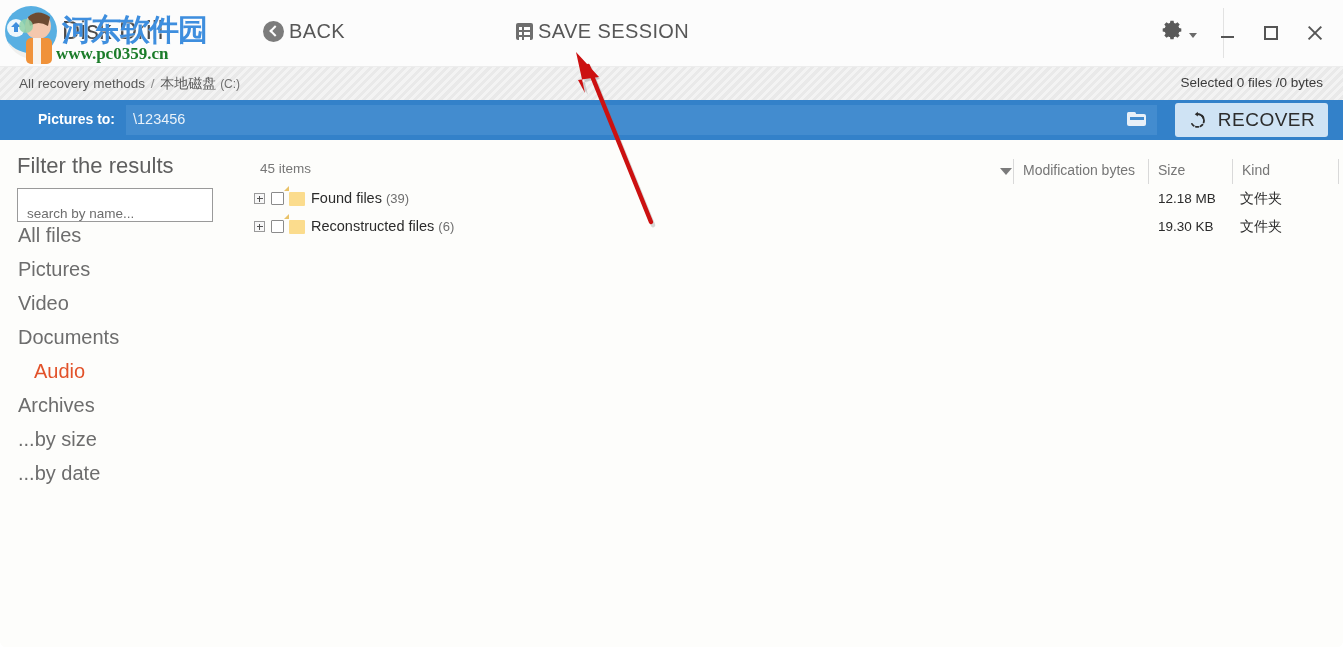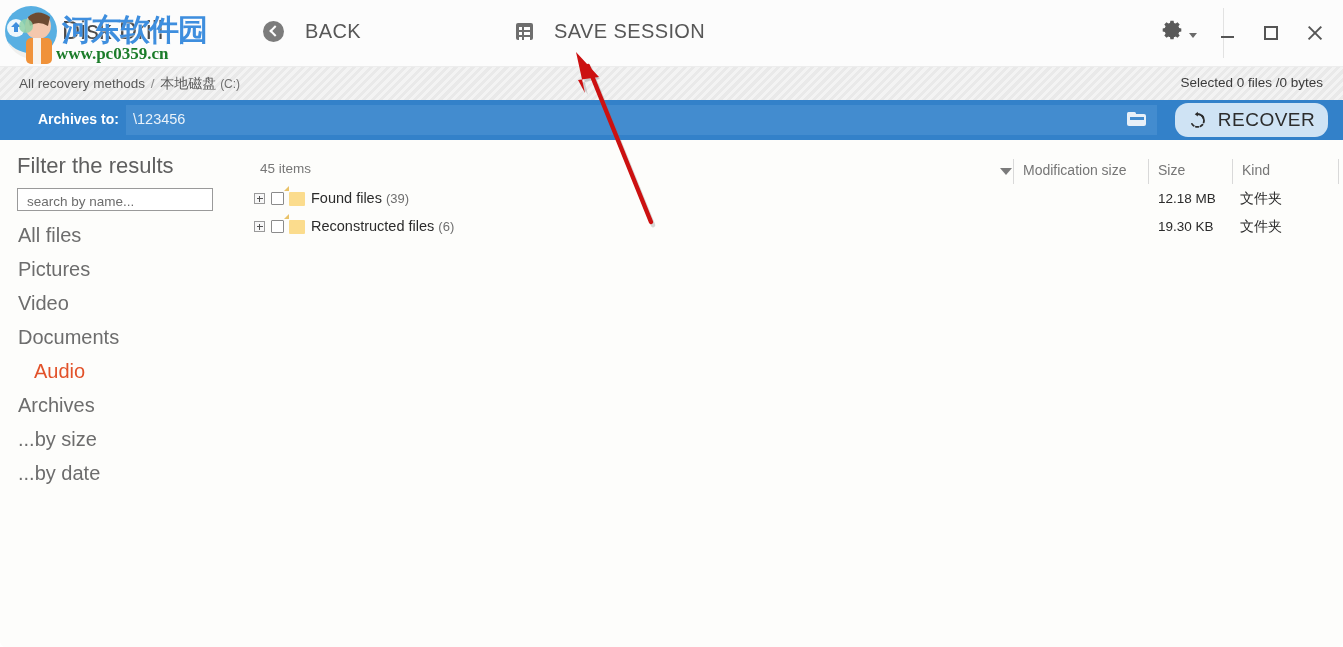--- a/index.html
+++ b/index.html
@@ -27,21 +27,21 @@
     display: flex; align-items: center;
   }
   .app-title {
     position: absolute; left: 62px; top: 16px;
     font-size: 25px; color: #4a4a4a;
     font-weight: 400; letter-spacing: 0.3px;
     white-space: nowrap;
   }
   .tb-btn {
     position: absolute;
-    display: flex; align-items: center; gap: 21px;
+    display: flex; align-items: center; gap: 5px;
     color: #575757; font-size: 20px; letter-spacing: 0.4px;
     cursor: default;
   }
   .back-btn { left: 263px; top: 20px; }
   .save-btn { left: 516px; top: 20px; }
 
   .circle-back {
     width: 21px; height: 21px; border-radius: 50%;
     background: #7c7c7c; position: relative; flex: none;
   }
@@ -189,21 +189,21 @@
   }
   .folder-notch {
     position: absolute; left: 3px; top: 5px;
     width: 14px; height: 3px; background: #438ccf; z-index: 2;
   }
 
   .recover-btn {
     position: absolute; left: 1175px; top: 103px;
     width: 153px; height: 34px;
     background: #cfe3f4;
-    border-radius: 13px;
+    border-radius: 3px;
     display: flex; align-items: center; justify-content: center;
     gap: 11px;
     color: #2c2c2c; font-size: 19px; letter-spacing: 0.5px;
   }
   .restore-icon {
     width: 19px; height: 19px; position: relative; flex: none;
   }
   .restore-icon svg { display: block; }
 
   
@@ -214,22 +214,22 @@
   }
   .side-title {
     position: absolute; left: 17px; top: 13px;
     font-size: 22px; color: #5f5f5f; font-weight: 400;
     white-space: nowrap;
   }
   .side-search {
     position: absolute; left: 17px; top: 48px;
     width: 196px; height: 23px;
     background: #fff; border: 1px solid #9a9a9a;
-    display: flex; align-items: flex-end;
-    padding: 0 7px;
+    display: flex; align-items: flex-start;
+    padding: 16px 7px;
   }
   .side-search input {
     border: none; outline: none; background: transparent;
     font-family: "Liberation Sans", sans-serif;
     font-size: 13.5px; color: #5b5b5b; width: 100%;
   }
   .side-search input::placeholder { color: #6d6d6d; opacity: 1; }
   .side-items {
     position: absolute; left: 0; top: 78px; width: 245px;
   }
@@ -393,21 +393,21 @@
     <div class="crumb-left">
       <span>All recovery methods</span>
       <span class="sep">/</span>
       <span class="cn">本地磁盘</span>
       <span class="drive">(C:)</span>
     </div>
     <div class="crumb-right">Selected 0 files /0 bytes</div>
   </div>
 
   <div class="recbar">
-    <div class="rec-label">Archives to:</div>
+    <div class="rec-label">Pictures to:</div>
   </div>
 
   <div class="rec-input">
     <span class="val">\123456</span>
     <span class="folder-btn">
       <span class="folder-glyph">
         <span class="folder-notch"></span>
       </span>
     </span>
   </div>
@@ -455,21 +455,21 @@
       </div>
     </div>
   </div>
 
   <div class="listarea">
     <div class="items-count">45 items</div>
 
     <div class="colheads">
       <span class="sortcaret"></span>
       <span class="colsep" style="left:768px;"></span>
-      <span class="colhead" style="left:778px;">Modification size</span>
+      <span class="colhead" style="left:778px;">Modification bytes</span>
       <span class="colsep" style="left:903px;"></span>
       <span class="colhead" style="left:913px;">Size</span>
       <span class="colsep" style="left:987px;"></span>
       <span class="colhead" style="left:997px;">Kind</span>
       <span class="colsep" style="left:1093px;"></span>
     </div>
 
     <div class="row" style="top:46px;">
       <span class="expander"></span>
       <span class="cbox"></span>

